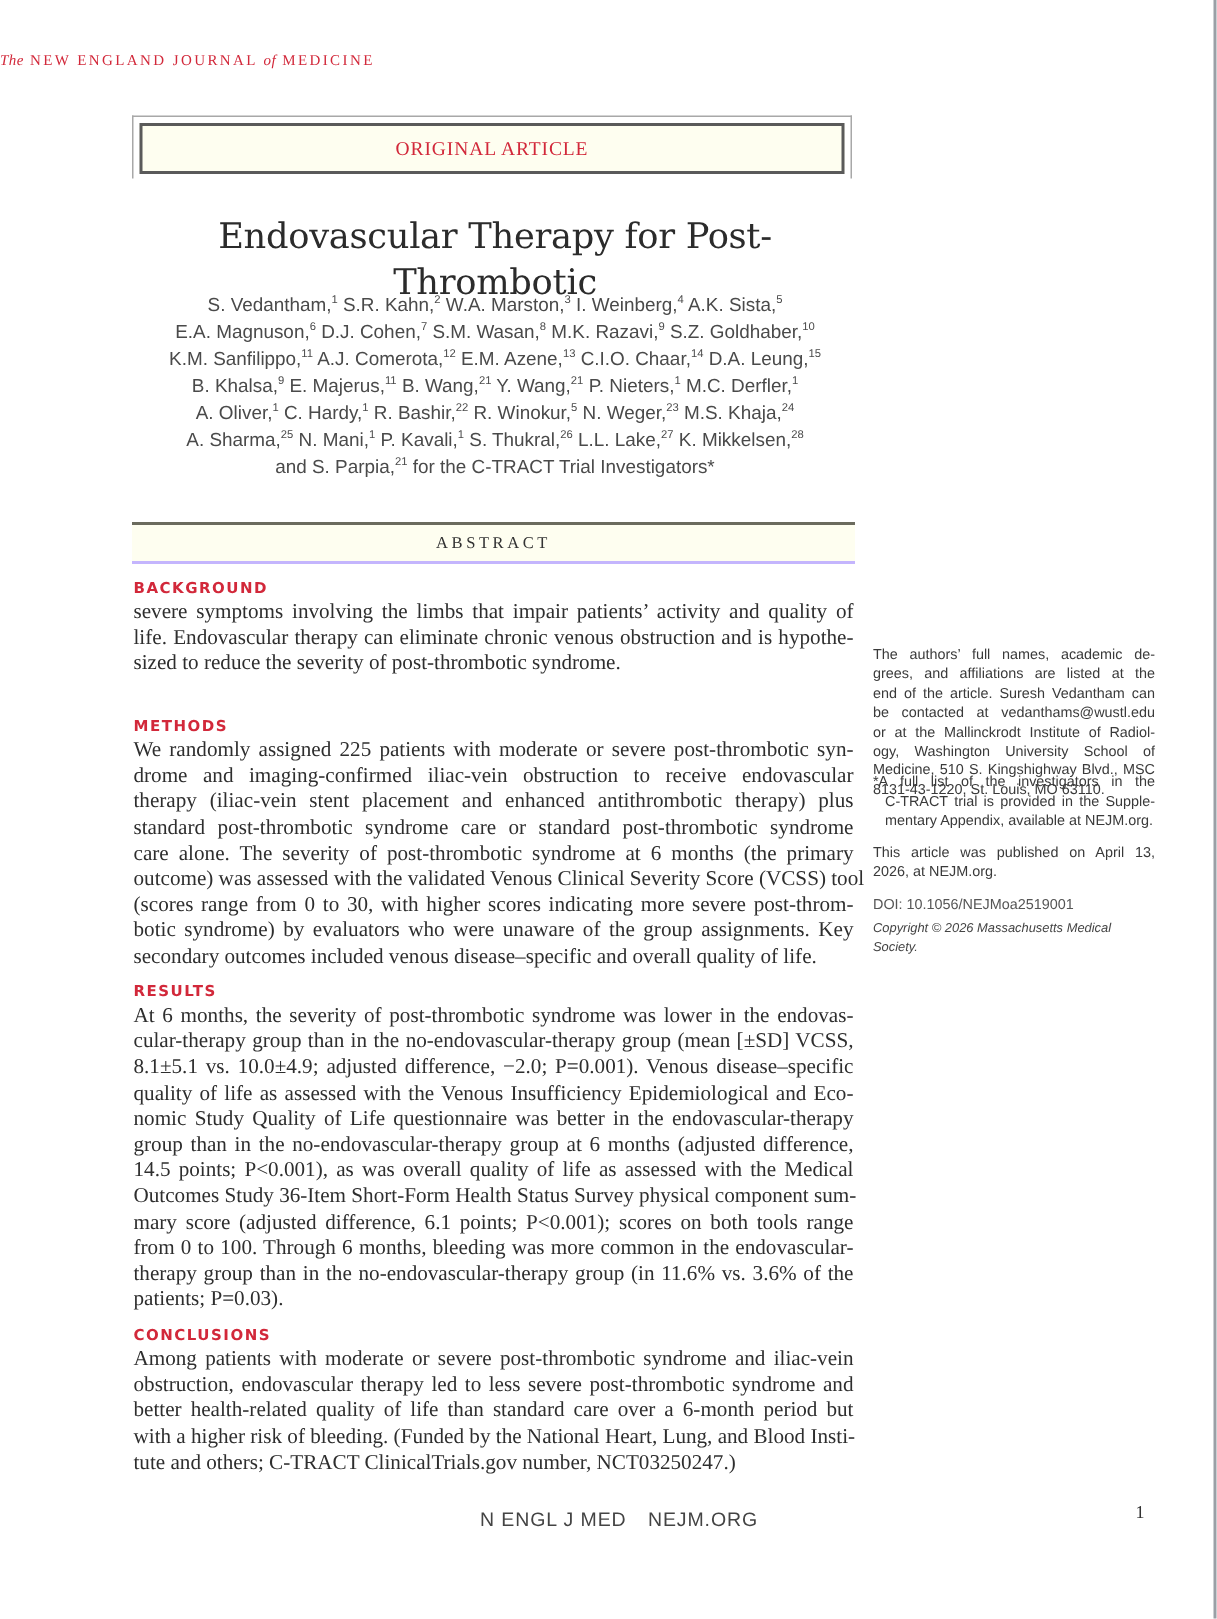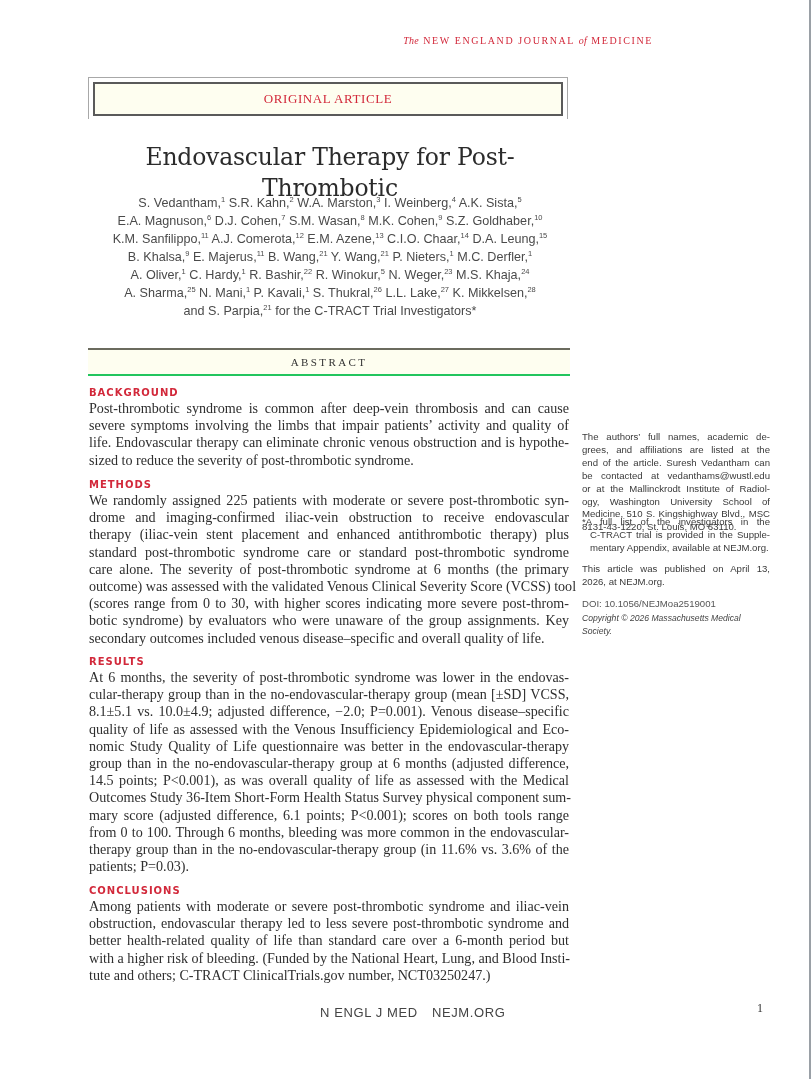--- a/index.html
+++ b/index.html
@@ -1,19 +1,19 @@
 <!DOCTYPE html>
 <html><head>
 <meta charset="utf-8">
 <style>
   html, body { margin: 0; padding: 0; background: #ffffff; }
   body { width: 811px; height: 1079px; position: relative; overflow: hidden; }
   .page-edge { position: absolute; right: 0; top: 0; width: 2px; height: 1079px; background: #9aa0a6; }
   .journal-header {
-    position: absolute; top: 35px; left: 0; width: 653px; text-align: right;
+    position: absolute; top: 35px; left: 0; width: 653px; text-align: left;
     font-family: "Liberation Serif", serif; font-size: 10px; letter-spacing: 1.6px;
     color: #d2283a;
   }
   .journal-header .it { font-style: italic; letter-spacing: 0.3px; }
   .banner-outer {
     position: absolute; left: 88px; top: 77px; width: 478px; height: 41px;
     border: 1px solid #a8a8a8; border-bottom: none;
   }
   .banner-inner {
     position: absolute; left: 4px; top: 4px; right: 4px; height: 30px;
@@ -28,21 +28,21 @@
     font-family: "DejaVu Serif", serif; font-size: 23.5px; line-height: 31px; color: #2b2b2b;
     font-weight: normal; letter-spacing: -0.2px;
   }
   .authors {
     position: absolute; left: 80px; top: 194px; width: 500px; text-align: center;
     font-family: "Liberation Sans", sans-serif; font-size: 12.6px; line-height: 18px; color: #4a4a4a;
   }
   .authors sup { font-size: 7.5px; vertical-align: 5px; line-height: 0; }
   .abstract-bar {
     position: absolute; left: 88px; top: 348px; width: 482px; height: 24px;
-    border-top: 2px solid #6b6b5e; border-bottom: 2px solid #22c55e;
+    border-top: 2px solid #6b6b5e; border-bottom: 2px solid #c4b5fd;
     background: #fefef0; display: flex; align-items: center; justify-content: center;
   }
   .abstract-label {
     font-family: "Liberation Serif", serif; font-size: 11px; letter-spacing: 2.4px; color: #333;
   }
   .section { position: absolute; left: 89px; width: 480px; }
   .sec-head {
     font-family: "DejaVu Sans", sans-serif; font-weight: bold; font-size: 10px; letter-spacing: 1px;
     color: #d2283a; line-height: 12px; margin-bottom: 1px;
   }
@@ -88,36 +88,35 @@
     <span class="banner-label">ORIGINAL ARTICLE</span>
   </div>
 </div>
 
 <h1 class="title">
   <span>Endovascular Therapy for Post-Thrombotic</span><br>
 </h1>
 
 <div class="authors" id="authors">
     <div><span>S. Vedantham,</span><sup>1</sup><span> S.R. Kahn,</span><sup>2</sup><span> W.A. Marston,</span><sup>3</sup><span> I. Weinberg,</span><sup>4</sup><span> A.K. Sista,</span><sup>5</sup></div>
-    <div><span>E.A. Magnuson,</span><sup>6</sup><span> D.J. Cohen,</span><sup>7</sup><span> S.M. Wasan,</span><sup>8</sup><span> M.K. Cohen,</span><sup>9</sup><span> S.Z. Goldhaber,</span><sup>10</sup></div>
+    <div><span>E.A. Magnuson,</span><sup>6</sup><span> D.J. Cohen,</span><sup>7</sup><span> S.M. Wasan,</span><sup>8</sup><span> M.K. Razavi,</span><sup>9</sup><span> S.Z. Goldhaber,</span><sup>10</sup></div>
     <div><span>K.M. Sanfilippo,</span><sup>11</sup><span> A.J. Comerota,</span><sup>12</sup><span> E.M. Azene,</span><sup>13</sup><span> C.I.O. Chaar,</span><sup>14</sup><span> D.A. Leung,</span><sup>15</sup></div>
     <div><span>B. Khalsa,</span><sup>9</sup><span> E. Majerus,</span><sup>11</sup><span> B. Wang,</span><sup>21</sup><span> Y. Wang,</span><sup>21</sup><span> P. Nieters,</span><sup>1</sup><span> M.C. Derfler,</span><sup>1</sup></div>
     <div><span>A. Oliver,</span><sup>1</sup><span> C. Hardy,</span><sup>1</sup><span> R. Bashir,</span><sup>22</sup><span> R. Winokur,</span><sup>5</sup><span> N. Weger,</span><sup>23</sup><span> M.S. Khaja,</span><sup>24</sup></div>
     <div><span>A. Sharma,</span><sup>25</sup><span> N. Mani,</span><sup>1</sup><span> P. Kavali,</span><sup>1</sup><span> S. Thukral,</span><sup>26</sup><span> L.L. Lake,</span><sup>27</sup><span> K. Mikkelsen,</span><sup>28</sup></div>
     <div><span>and S. Parpia,</span><sup>21</sup><span> for the C-TRACT Trial Investigators*</span></div>
   </div>
 
 <div class="abstract-bar">
   <span class="abstract-label">ABSTRACT</span>
 </div>
 
 <div class="section" style="top:387px;">
   <div class="sec-head">BACKGROUND</div>
   <p class="sec-body">
-      <span class="ln">Post-thrombotic syndrome is common after deep-vein thrombosis and can cause</span>
       <span class="ln">severe symptoms involving the limbs that impair patients’ activity and quality of</span>
       <span class="ln">life. Endovascular therapy can eliminate chronic venous obstruction and is hypothe-</span>
       <span class="ln last">sized to reduce the severity of post-thrombotic syndrome.</span>
     </p>
 </div>
 
 <div class="section" style="top:479px;">
   <div class="sec-head">METHODS</div>
   <p class="sec-body">
       <span class="ln">We randomly assigned 225 patients with moderate or severe post-thrombotic syn-</span>

